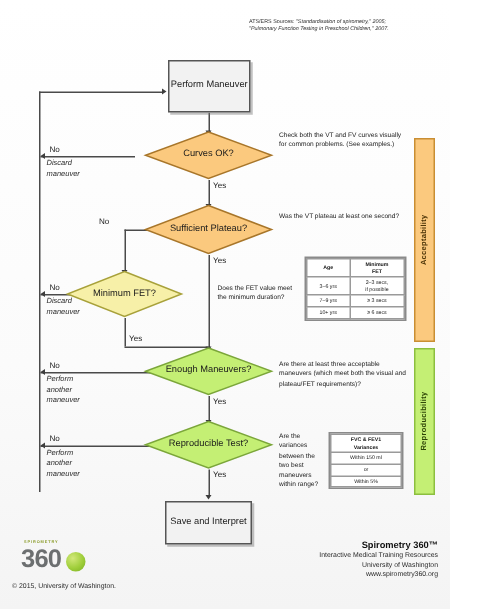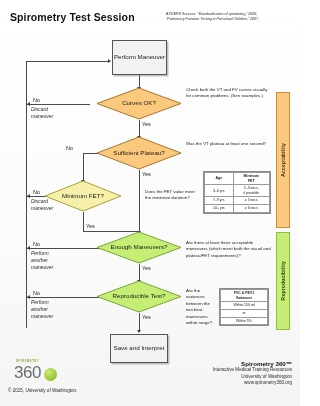--- a/index.html
+++ b/index.html
@@ -109,34 +109,33 @@
     font-size: 5px; font-weight: bold; letter-spacing: .2px;
   }
   .band-accept { background: #fbc97e; border-color: #c98e33; }
   .band-accept span { color: #4a3205; }
   .band-repro  { background: #c4ef74; border-color: #8cbf3f; }
   .band-repro span { color: #2d4406; }
 
   
   .logo { position: absolute; left: 14px; top: 360px; width: 54px; height: 24px; }
   .logo .lw { position: absolute; left: 2px; top: 0; font-size: 2.6px; letter-spacing: .6px; color: #8b9c2a; font-weight: bold; }
-  .logo .num { position: absolute; left: 0; top: 3px; font-size: 17px; font-weight: normal; color: #6c6f70; letter-spacing: -.5px; }
+  .logo .num { position: absolute; left: 0; top: 3px; font-size: 17px; font-weight: bold; color: #6c6f70; letter-spacing: -.5px; }
   .logo .dot { position: absolute; left: 30px; top: 8px; width: 13px; height: 13px; border-radius: 50%;
                background: radial-gradient(circle at 35% 32%, #d2e87a 0%, #9fce3a 55%, #77ad21 100%); }
   .copyright { position: absolute; left: 8px; top: 388px; font-size: 4.6px; color: #2b2b2b; }
   .footer-right { position: absolute; right: 8px; top: 360px; width: 150px; text-align: right; }
   .footer-right .fr-title { font-size: 6.2px; font-weight: bold; color: #111; }
   .footer-right .fr-line { font-size: 4.6px; color: #2b2b2b; line-height: 1.45; }
 </style>
 </head>
 <body>
 
 <div id="page">
 
-  <div class="title">Spirometry Test Session</div>
   <div class="sources">
     <span class="lbl">ATS/ERS Sources:</span>
     <span>"Standardisation of spirometry," 2005;</span><br>
     <span>"Pulmonary Function Testing in Preschool Children," 2007.</span>
   </div>
 
   <div class="band band-accept" style="left:276px; top:92px; height:134px;">
     <span>Acceptability</span>
   </div>
   <div class="band band-repro" style="left:276px; top:232px; height:96px;">

